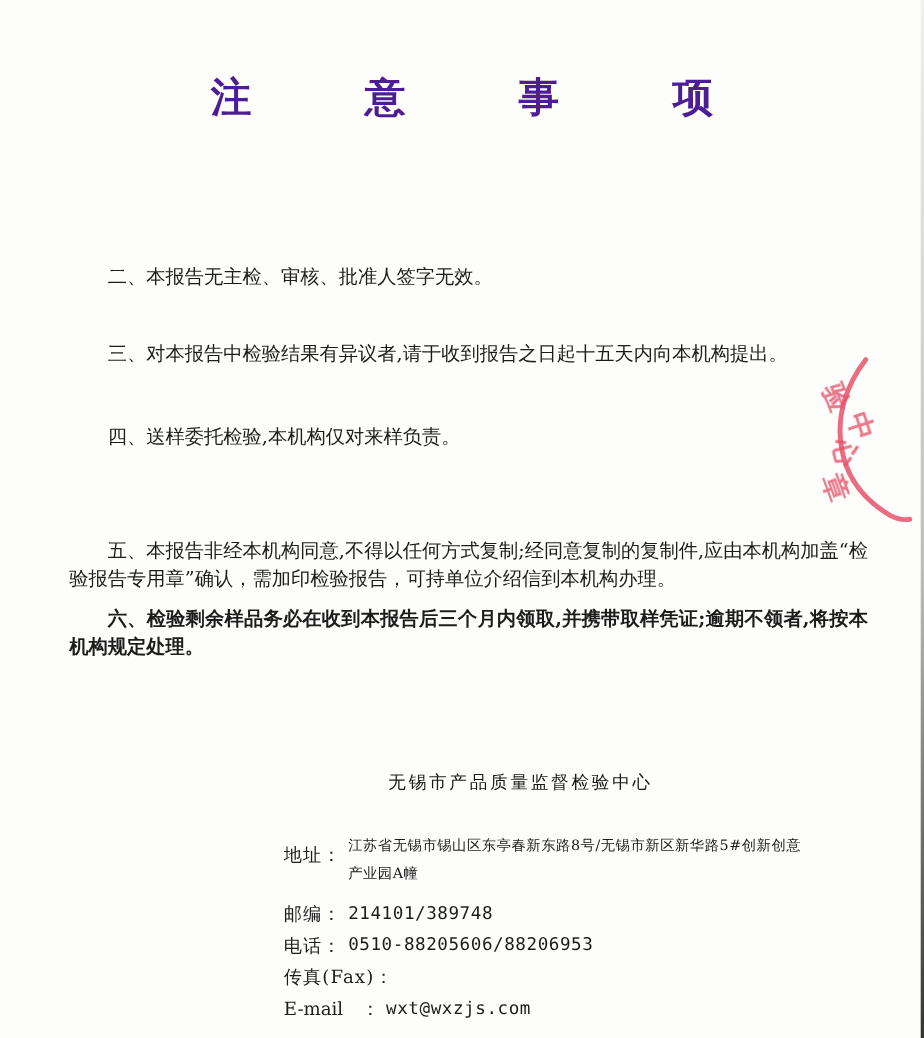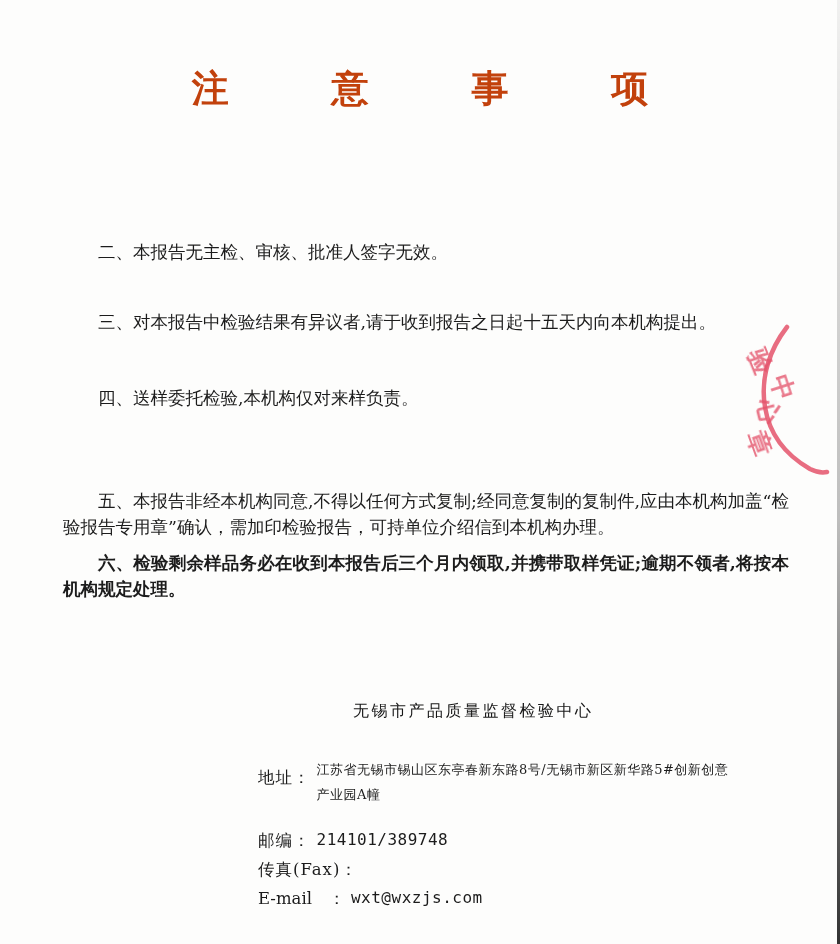--- a/index.html
+++ b/index.html
@@ -26,21 +26,21 @@
   .doc-title {
     position: absolute;
     top: 64px;
     left: 0;
     width: 100%;
     text-align: center;
     font-size: 37px;
     font-weight: bold;
     letter-spacing: 45px;
     text-indent: 45px;
-    color: #c2410c;
+    color: #4c1d95;
     white-space: nowrap;
   }
   .notice-item {
     position: absolute;
     left: 63px;
     width: 726px;
     font-size: 17.5px;
     line-height: 26px;
     text-indent: 2em;
     text-align: justify;
@@ -101,21 +101,21 @@
     flex: 0 0 auto;
     white-space: nowrap;
     letter-spacing: 1px;
   }
   .contact-row .value {
     margin-left: 6px;
     font-family: "DejaVu Sans Mono", "Liberation Mono", monospace;
     font-size: 16px;
     letter-spacing: 0.5px;
   }
-  .contact-row.address { margin-bottom: 23px; }
+  .contact-row.address { margin-bottom: 13px; }
   .contact-row.address .label { padding-top: 10px; }
   .contact-row.address .value {
     font-family: "DejaVu Serif", "Liberation Serif", serif;
     font-size: 13px;
     width: 420px;
     line-height: 25px;
   }
   .contact-row.email .label { letter-spacing: 0; }
 </style>
 </head>
@@ -146,20 +146,24 @@
   <div class="contacts">
     <div class="contact-row address">
       <span class="label">地址：</span>
       <span class="value">江苏省无锡市锡山区东亭春新东路8号/无锡市新区新华路5#创新创意产业园A幢</span>
     </div>
     <div class="contact-row">
       <span class="label">邮编：</span>
       <span class="value">214101/389748</span>
     </div>
     <div class="contact-row">
+      <span class="label">电话：</span>
+      <span class="value">0510-88205606/88206953</span>
+    </div>
+    <div class="contact-row">
       <span class="label">传真(Fax)：</span>
     </div>
     <div class="contact-row email">
       <span class="label">E-mail　：</span>
       <span class="value">wxt@wxzjs.com</span>
     </div>
   </div>
 
   <div class="scan-edge"></div>
 </div>

